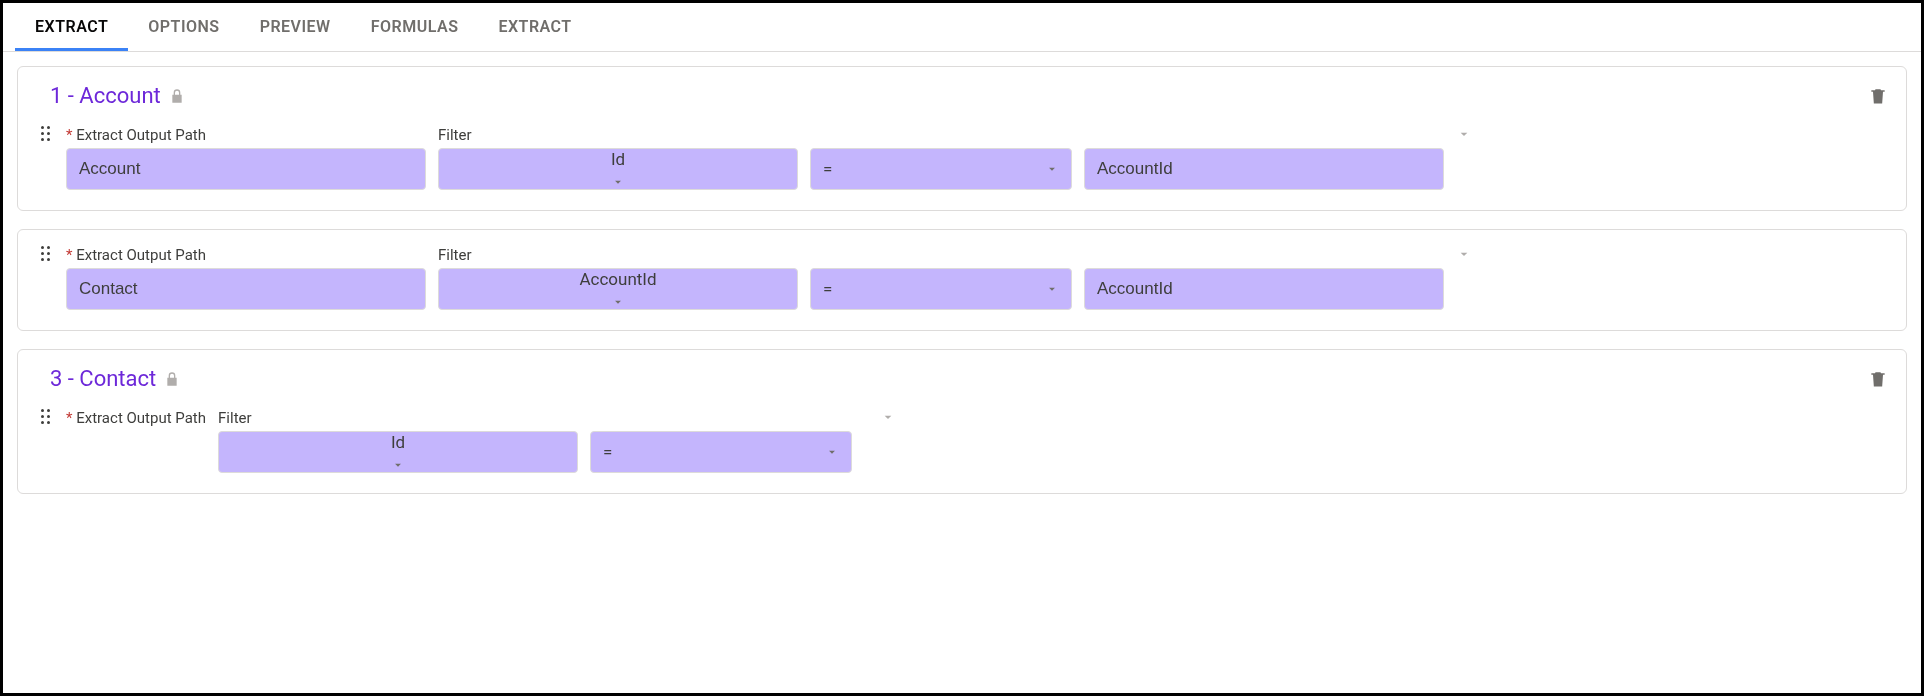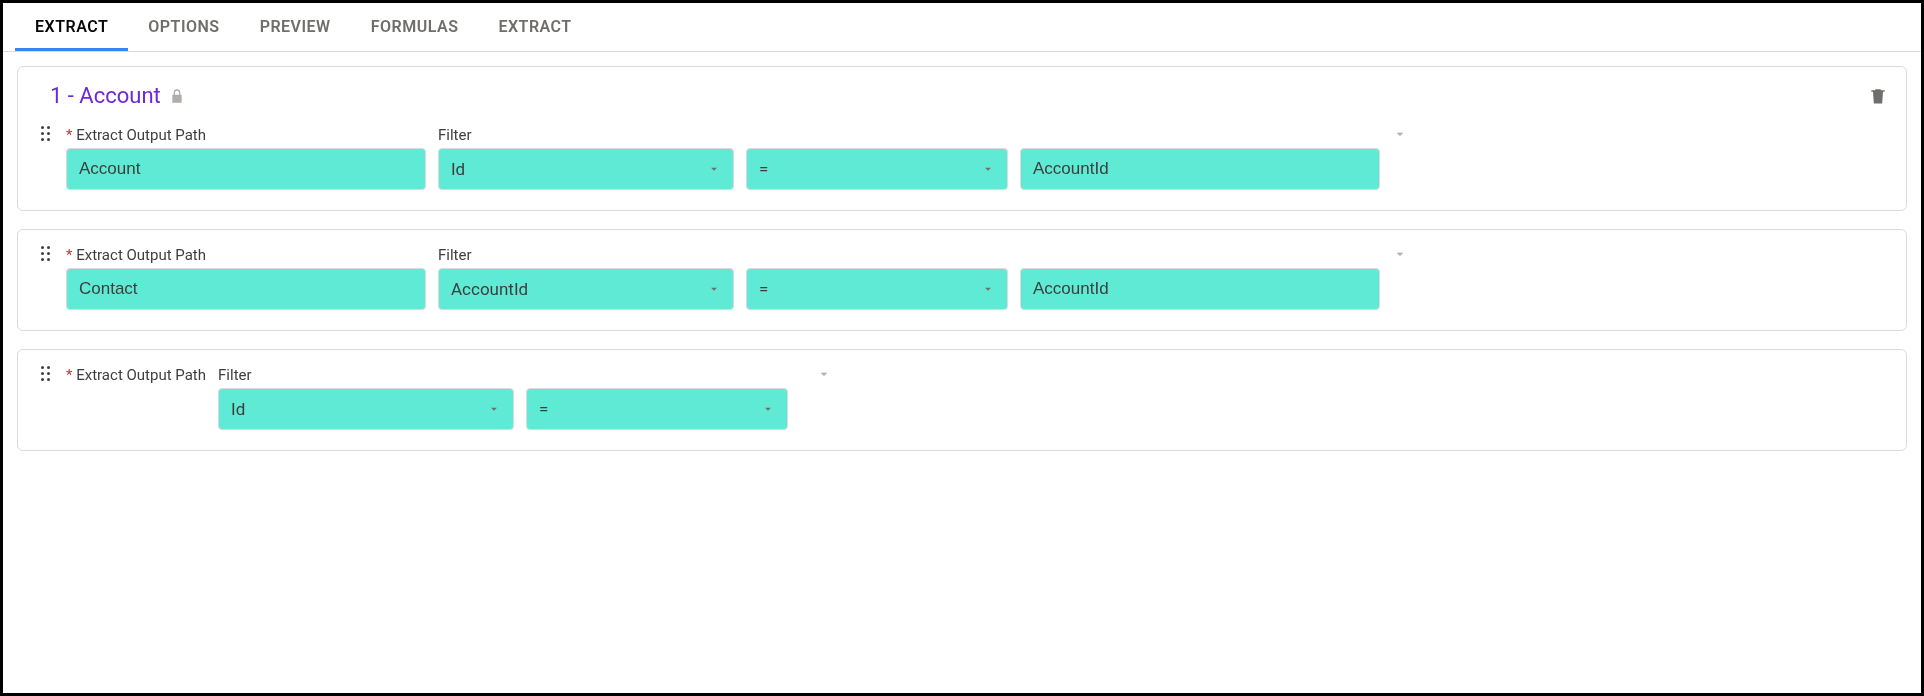--- a/index.html
+++ b/index.html
@@ -95,38 +95,38 @@
   }
   .field-label {
     font-size: 15px;
     color: #3e3e3c;
   }
   .req { color: #c23934; }
   .control {
     height: 42px;
     border: 1px solid #dddbda;
     border-radius: 4px;
-    background: #5eead4;
+    background: #c4b5fd;
     font-size: 17px;
     color: #3e3e3c;
     padding: 0 12px;
     display: flex;
     align-items: center;
     justify-content: space-between;
   }
   .control input {
     border: none;
     outline: none;
     font-size: 17px;
     color: #3e3e3c;
     width: 100%;
     background: transparent;
   }
   .w-output { width: 360px; }
-  .w-filter { width: 296px; }
+  .w-filter { width: 360px; flex-direction: column; }
   .w-op { width: 262px; }
   .w-val { width: 360px; }
   .chevron {
     color: #706e6b;
     display:inline-flex;
   }
   .expand-toggle {
     color: #b0adab;
     cursor: pointer;
     padding-bottom: 10px;
@@ -272,20 +272,35 @@
       </div>
       <span class="expand-toggle">
         <svg width="16" height="16" viewBox="0 0 24 24" fill="currentColor">
             <path d="M7 10l5 5 5-5z"></path>
           </svg>
       </span>
     </div>
   </div>
 
   <div class="block">
+    <div class="block-header">
+      <div class="block-title-wrap">
+        <span class="block-title">3 - Contact</span>
+        <span class="lock-icon">
+          <svg width="16" height="16" viewBox="0 0 24 24" fill="currentColor">
+              <path d="M17 10V7a5 5 0 0 0-10 0v3H5v12h14V10h-2zm-8-3a3 3 0 0 1 6 0v3H9V7z"></path>
+            </svg>
+        </span>
+      </div>
+      <span class="trash-icon">
+        <svg width="20" height="20" viewBox="0 0 24 24" fill="currentColor">
+            <path d="M6 7h12l-1 14H7L6 7zm3-3h6l1 2H8l1-2zM4 5h16v2H4V5z"></path>
+          </svg>
+      </span>
+    </div>
     <div class="block-row">
       <div class="drag-handle">
         <div class="dotrow">
             <div class="dot"></div>
             <div class="dot"></div>
           </div>
         <div class="dotrow">
             <div class="dot"></div>
             <div class="dot"></div>
           </div>

